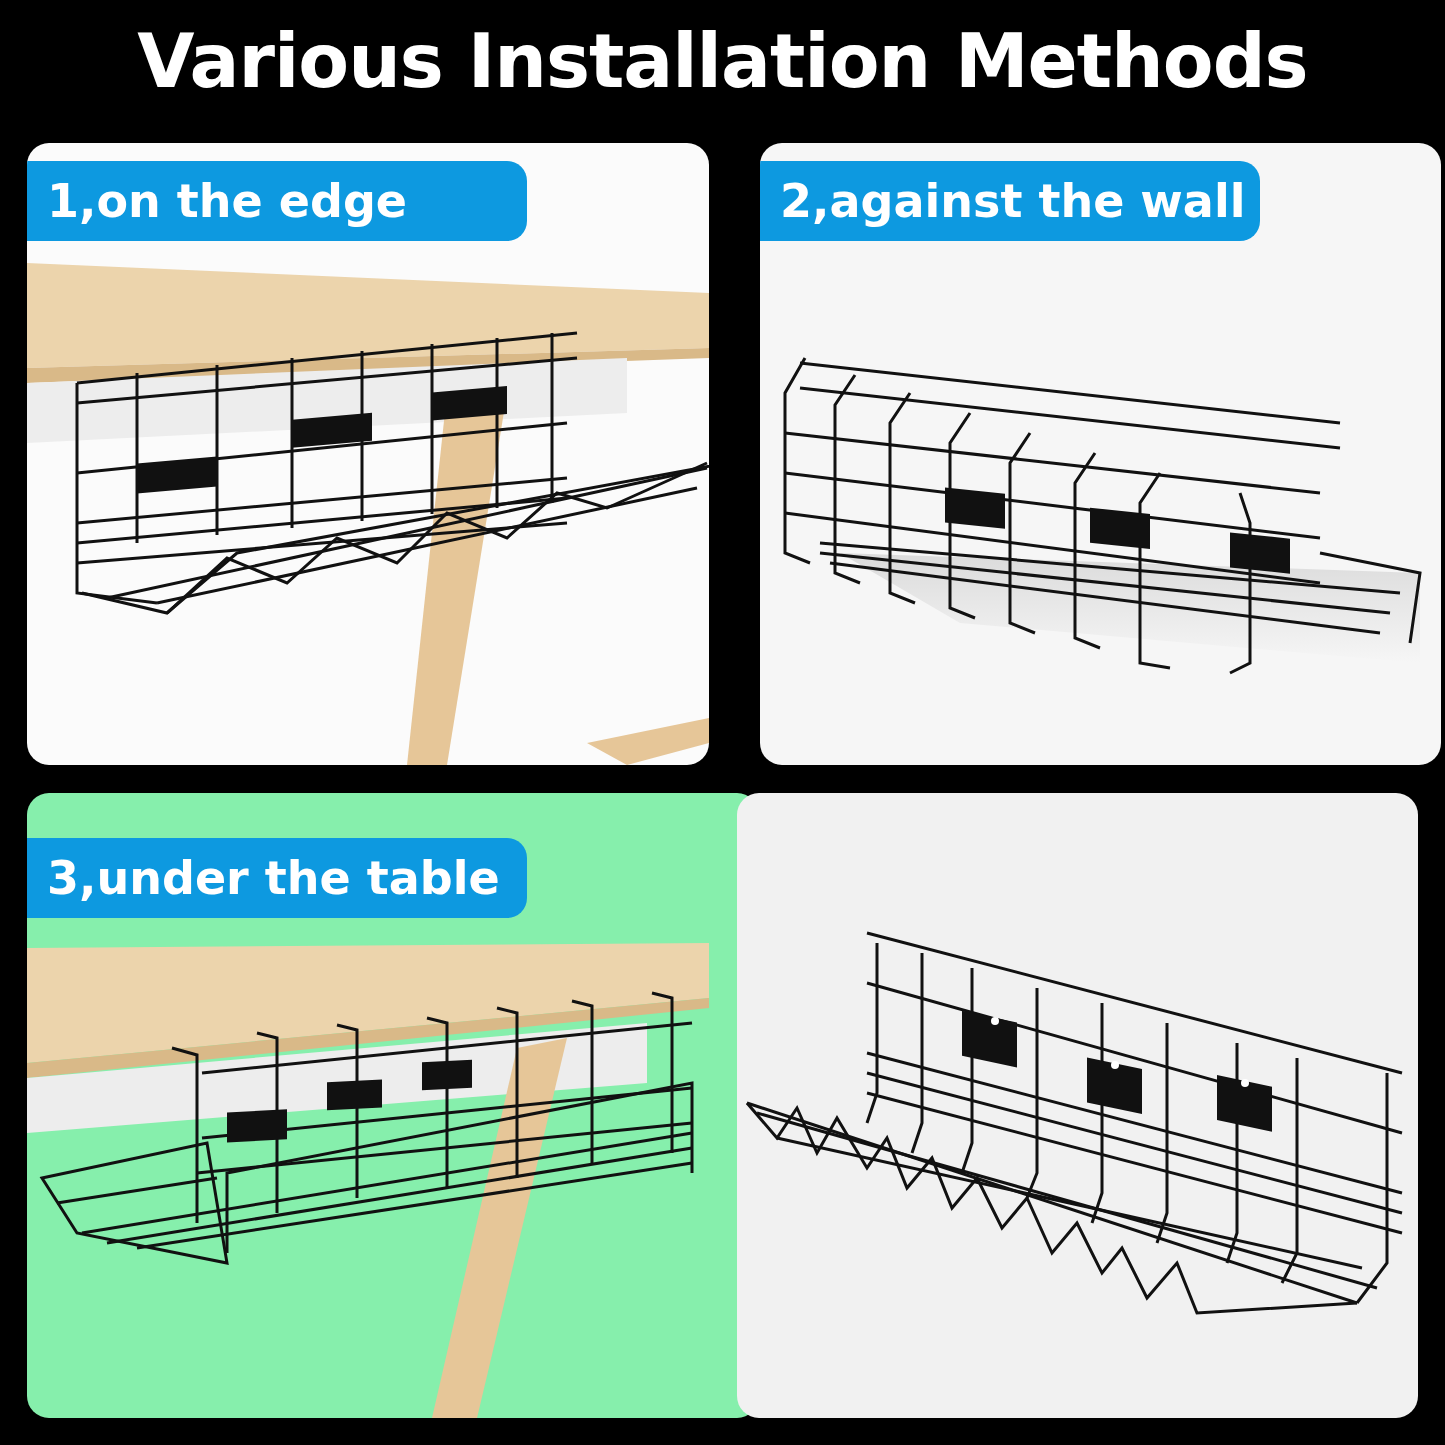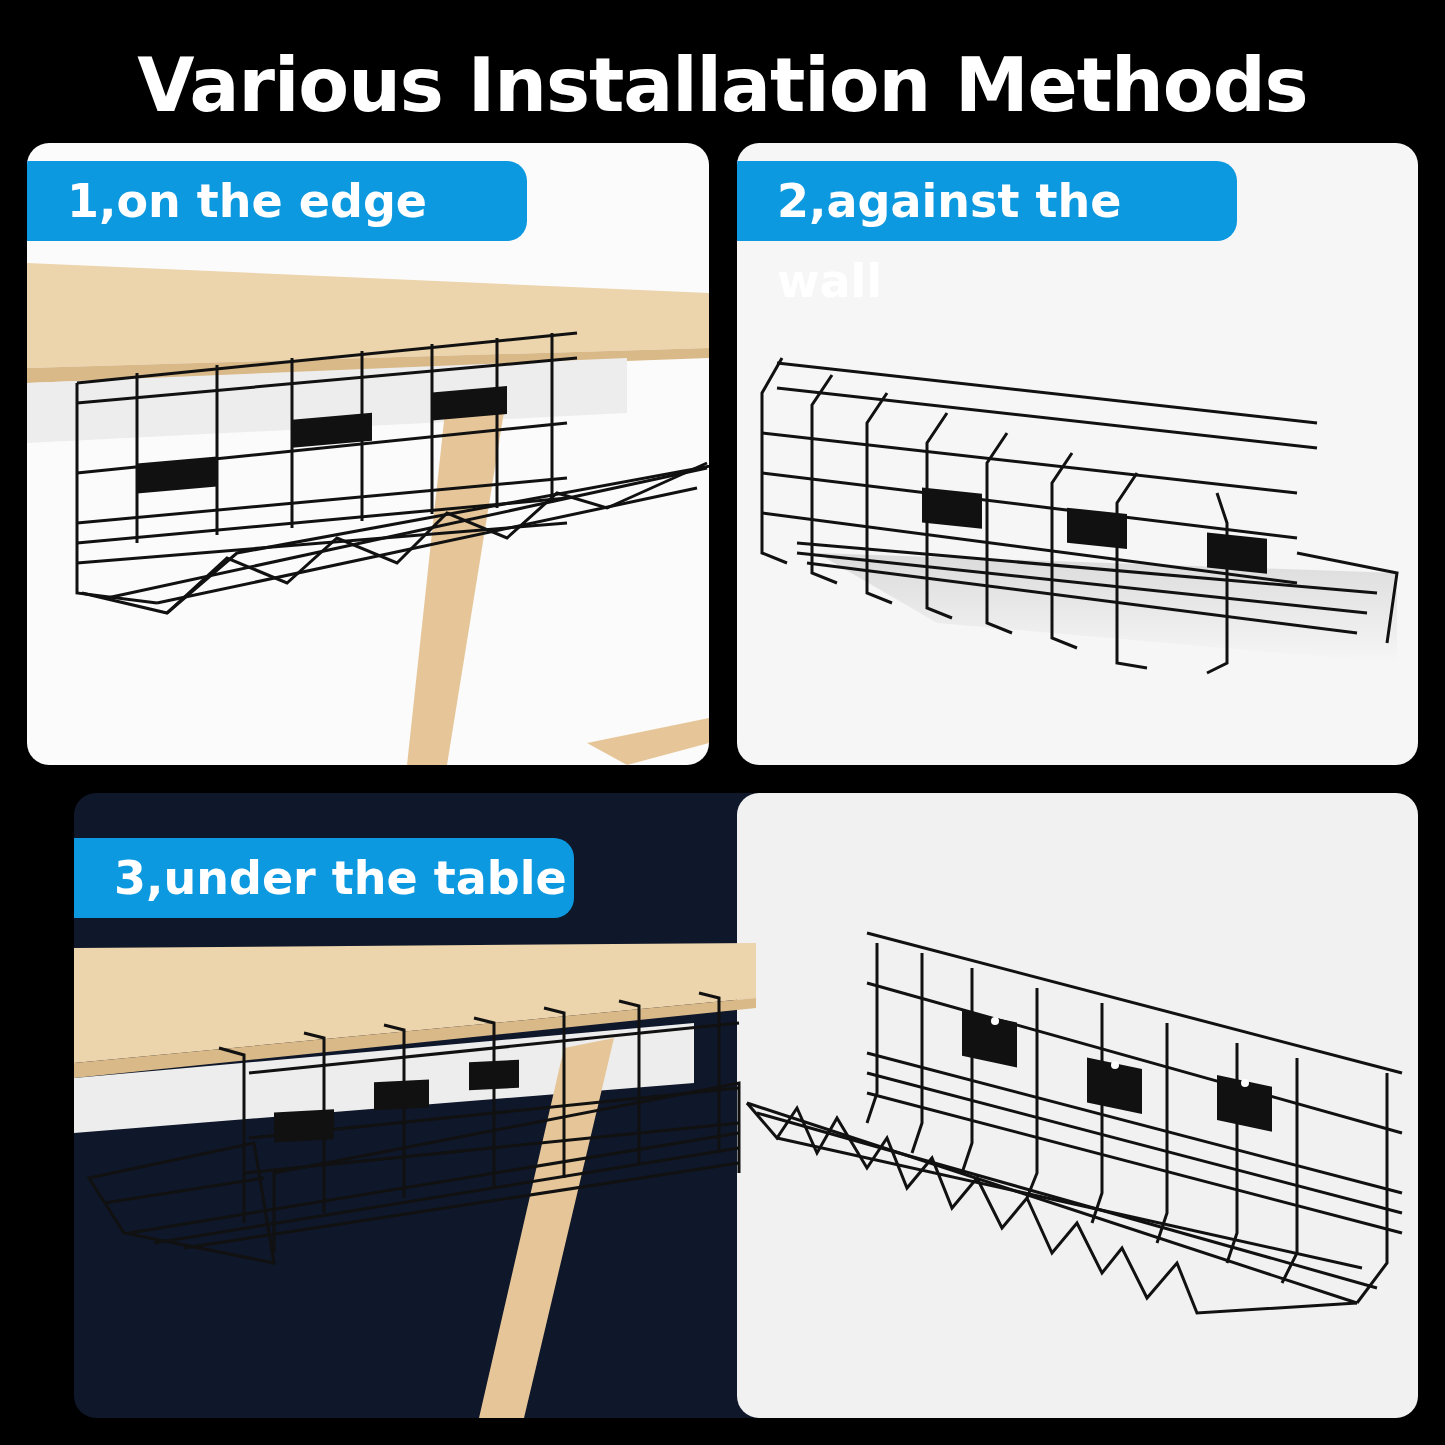--- a/index.html
+++ b/index.html
@@ -4,33 +4,32 @@
 <style>
   html, body { margin: 0; padding: 0; }
   body {
     width: 1445px; height: 1445px; background: #000000; position: relative; overflow: hidden;
     font-family: "DejaVu Sans", sans-serif;
   }
   .title {
     position: absolute; left: 0; top: 18px; width: 1445px; text-align: center;
     color: #ffffff; font-weight: bold; font-size: 74px; letter-spacing: -1px;
     font-family: "DejaVu Sans", sans-serif;
-    margin-top: 24px;
   }
   .panel {
     position: absolute; background: #ffffff; border-radius: 22px; overflow: hidden;
   }
   .p1 { left: 27px; top: 143px; width: 682px; height: 622px; background: #fbfbfb; }
-  .p2 { left: 737px; top: 143px; width: 681px; height: 622px; background: #f6f6f6; }
-  .p3 { left: 27px; top: 793px; width: 732px; height: 625px; background: #0f172a; margin-left: 47px; }
+  .p2 { left: 760px; top: 143px; width: 681px; height: 622px; background: #f6f6f6; }
+  .p3 { left: 27px; top: 793px; width: 732px; height: 625px; background: #86efac; }
   .p4 { left: 737px; top: 793px; width: 681px; height: 625px; background: #f1f1f1; }
   .label {
     position: absolute; left: 0; height: 80px; background: #0d99e0;
     border-radius: 0 20px 20px 0; color: #ffffff; font-weight: bold;
-    font-size: 46px; line-height: 80px; padding-left: 40px; box-sizing: border-box;
+    font-size: 46px; line-height: 80px; padding-left: 20px; box-sizing: border-box;
     z-index: 3;
   }
   .p1 .label, .p2 .label { top: 18px; width: 500px; }
   .p3 .label, .p4 .label { top: 45px; width: 500px; }
   svg.scene { position: absolute; left: 0; top: 0; z-index: 1; }
 </style>
 </head>
 <body>
 
 <div class="title">Various Installation Methods</div>

